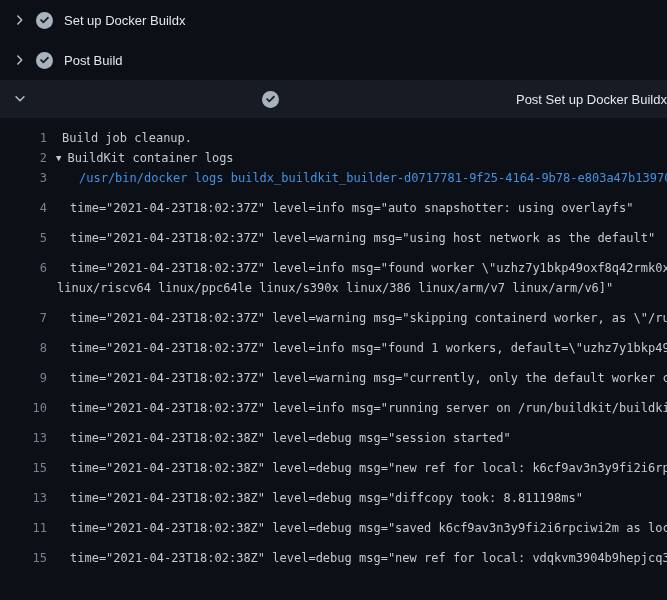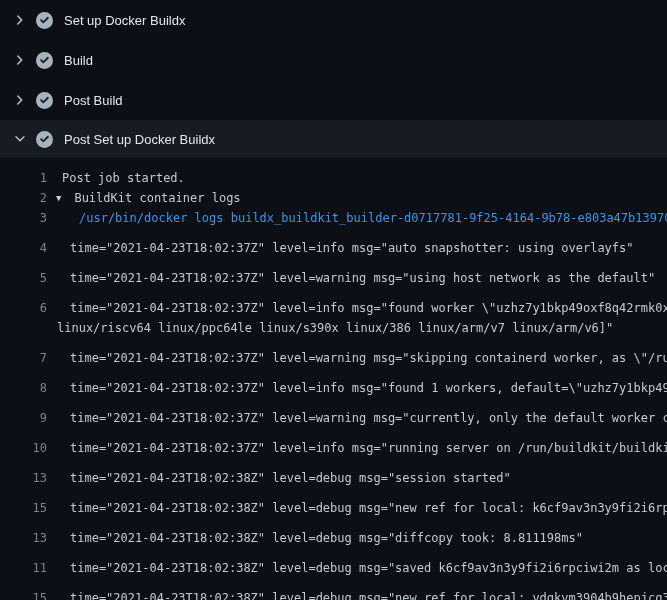--- a/index.html
+++ b/index.html
@@ -18,37 +18,37 @@
     width:667px;height:600px;overflow:hidden;
     background:var(--page-bg);
     font-family:"Liberation Sans",sans-serif;
   }
   
   .section-row{
     height:40px;display:flex;align-items:center;
     padding-left:13px;box-sizing:border-box;
     color:var(--label);font-size:13px;cursor:pointer;
   }
-  .section-row.expanded{height:38px;background:var(--active-bg);}
+  .section-row.expanded{height:38px;background:var(--active-bg);justify-content:space-between;}
   .chev-box{width:14px;height:14px;margin-right:9px;flex:none;display:flex;align-items:center;justify-content:center;}
   .check-box{width:17px;height:17px;margin-right:11px;flex:none;}
   
   .log{
     padding-top:10px;
     font-family:"DejaVu Sans Mono","Liberation Mono",monospace;
     font-size:12px;line-height:20px;color:var(--log-text);
   }
   .log-row{height:20px;display:flex;white-space:pre;overflow:hidden;}
   .num{
     width:47px;flex:none;text-align:right;color:var(--dim);
     cursor:pointer;
   }
   .txt{flex:none;}
   .log-row.plain .txt{margin-left:15px;}
-  .log-row.group .txt{margin-left:13px;cursor:pointer;}
+  .log-row.group .txt{margin-left:6px;cursor:pointer;}
   .log-row.group .tri{margin-left:9px;font-size:9px;flex:none;cursor:pointer;color:var(--log-text);line-height:20px;}
   .log-row.cmd  .txt{margin-left:32px;color:var(--cmd);}
   .log-row.log  .txt{margin-left:23px;}
   .log-row.cont .txt{margin-left:10px;}
 </style>
 </head>
 <body>
 
 <div id="steps">
   <div class="section-row collapsed">
@@ -58,33 +58,20 @@
         </svg>
 
     </span>
     <svg class="check-box" viewBox="0 0 16 16">
         <circle cx="8" cy="8" r="8" fill="var(--icon-gray)"></circle>
         <path d="M11.2 5.4 L6.9 9.7 L4.8 7.6" stroke="var(--icon-check)" stroke-width="1.7" fill="none" stroke-linecap="round" stroke-linejoin="round"></path>
       </svg>
     <span class="lbl">Set up Docker Buildx</span>
   </div>
 
-  <div class="section-row collapsed">
-    <span class="chev-box">
-      <svg class="icon-chev-right" width="14" height="14" viewBox="0 0 16 16">
-          <path d="M5.5 3.5 L10 8 L5.5 12.5" stroke="var(--chev)" stroke-width="1.7" fill="none" stroke-linecap="round" stroke-linejoin="round"></path>
-        </svg>
-
-    </span>
-    <svg class="check-box" viewBox="0 0 16 16">
-        <circle cx="8" cy="8" r="8" fill="var(--icon-gray)"></circle>
-        <path d="M11.2 5.4 L6.9 9.7 L4.8 7.6" stroke="var(--icon-check)" stroke-width="1.7" fill="none" stroke-linecap="round" stroke-linejoin="round"></path>
-      </svg>
-    <span class="lbl">Build</span>
-  </div>
 
   <div class="section-row collapsed">
     <span class="chev-box">
       <svg class="icon-chev-right" width="14" height="14" viewBox="0 0 16 16">
           <path d="M5.5 3.5 L10 8 L5.5 12.5" stroke="var(--chev)" stroke-width="1.7" fill="none" stroke-linecap="round" stroke-linejoin="round"></path>
         </svg>
 
     </span>
     <svg class="check-box" viewBox="0 0 16 16">
         <circle cx="8" cy="8" r="8" fill="var(--icon-gray)"></circle>
@@ -104,21 +91,21 @@
         <circle cx="8" cy="8" r="8" fill="var(--icon-gray)"></circle>
         <path d="M11.2 5.4 L6.9 9.7 L4.8 7.6" stroke="var(--icon-check)" stroke-width="1.7" fill="none" stroke-linecap="round" stroke-linejoin="round"></path>
       </svg>
     <span class="lbl">Post Set up Docker Buildx</span>
   </div>
 </div>
 <div class="log" id="logbox">
   <div class="log-row plain">
     <span class="num">1</span>
     
-    <span class="txt">Post job started.</span>
+    <span class="txt">Build job cleanup.</span>
   </div>
 
   <div class="log-row group">
     <span class="num">2</span>
     <span class="tri" style="">▼</span>
     <span class="txt">BuildKit container logs</span>
   </div>
 
   <div class="log-row cmd">
     <span class="num">3</span>

